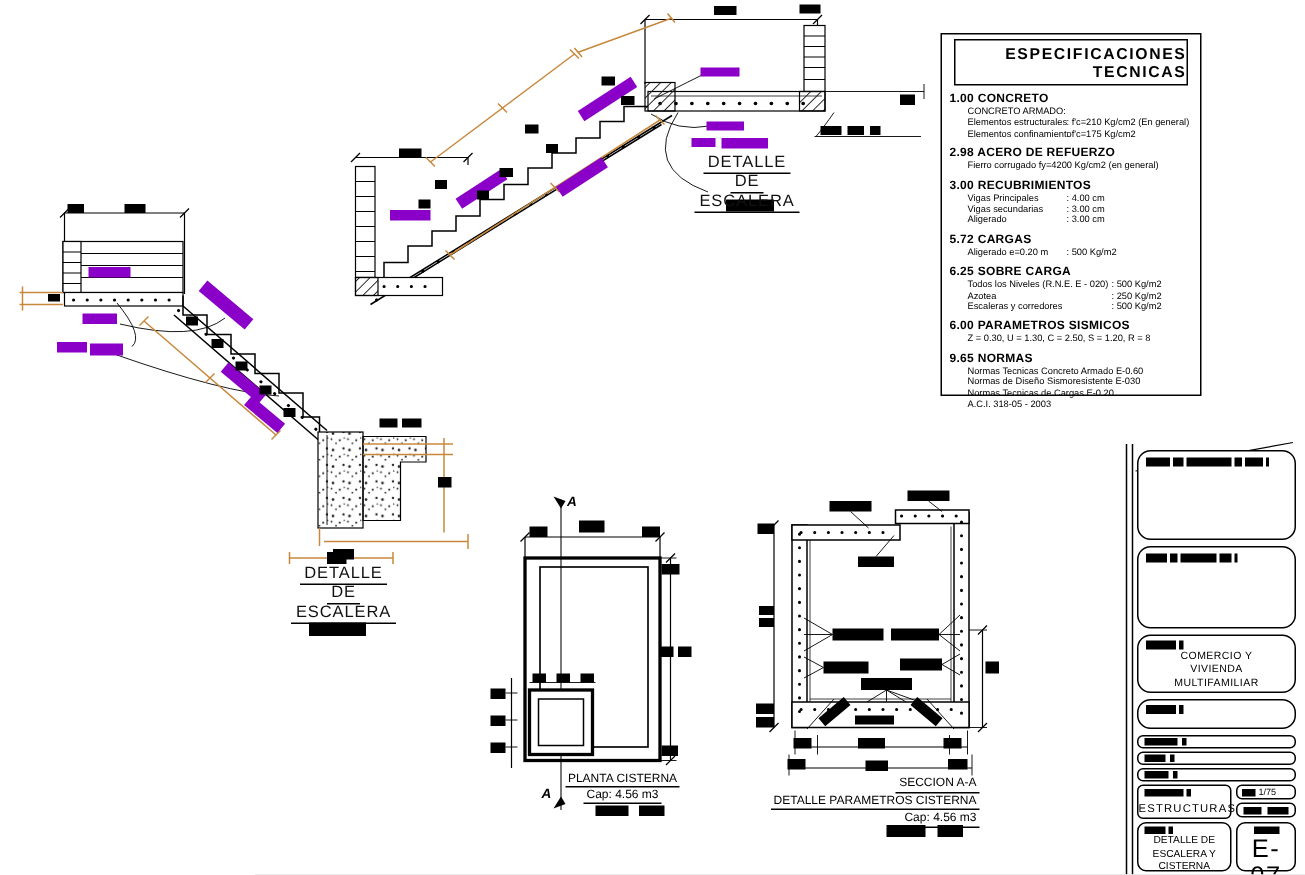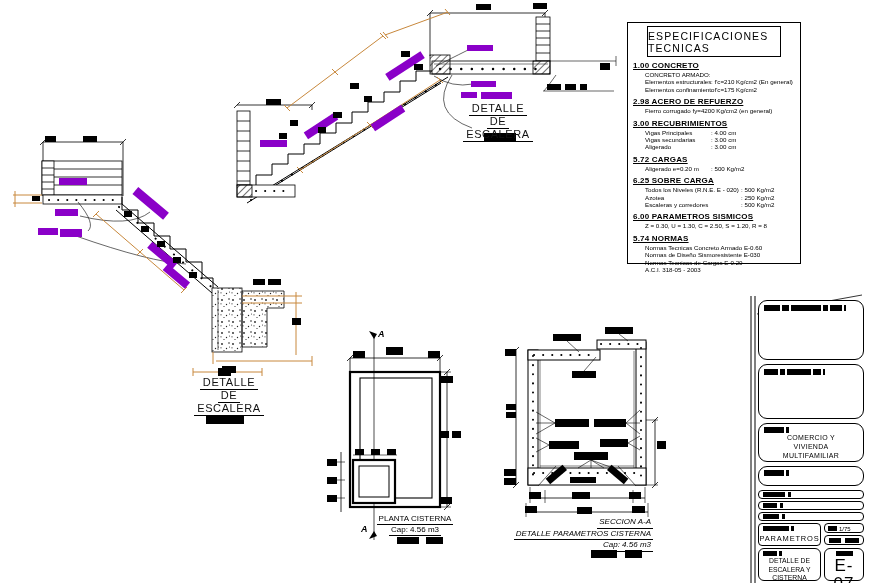--- a/index.html
+++ b/index.html
@@ -5,28 +5,28 @@
   html,body{margin:0;padding:0;background:#ddd;}
   #stage{position:relative;width:870px;height:583px;background:#ffffff;overflow:hidden;
          font-family:"Liberation Sans", sans-serif;color:#000;}
   #linework{position:absolute;left:0;top:0;}
   
   .stair-label{position:absolute;width:90px;text-align:center;font-size:11px;letter-spacing:.6px;color:#111;}
   .stair-label .u{display:table;margin:0 auto;border-bottom:1.2px solid #000;padding:0 3px 1px;line-height:11px;}
   
   .plan-label{position:absolute;width:110px;text-align:left;font-size:8px;}
   .plan-label .u{display:table;margin:0 auto;border-bottom:1px solid #000;padding:0 2px 1px;line-height:9px;}
-  .sec-label{position:absolute;width:148px;text-align:center;font-size:8px;font-style:italic;}
+  .sec-label{position:absolute;width:148px;text-align:center;font-size:8px;}
   .sec-label .u{display:table;margin-left:auto;border-bottom:1px solid #000;padding:0 2px 1px;line-height:9.5px;}
   .a-marker{position:absolute;font-size:9px;font-weight:bold;font-style:italic;}
   
   .specs{position:absolute;left:627px;top:22px;width:172px;height:240px;border:1.2px solid #000;background:#fff;}
-  .specs-titlebox{margin:3px 19px 2px;border:1.3px solid #000;text-align:left;font-size:10.5px;
-                  font-weight:normal;letter-spacing:1.1px;padding:3px 0 2px;}
-  .spec-h{font-size:8px;font-weight:bold;margin:4px 0 1px 5px;letter-spacing:.2px;text-decoration:underline;}
+  .specs-titlebox{margin:3px 8px 2px;border:1.3px solid #000;text-align:right;font-size:10.5px;
+                  font-weight:bold;letter-spacing:1.1px;padding:3px 0 2px;}
+  .spec-h{font-size:8px;font-weight:bold;margin:4px 0 1px 5px;letter-spacing:.2px;}
   .spec-sub{font-size:6.2px;line-height:7.4px;margin-left:17px;}
   .spec-row{font-size:6.2px;line-height:7.4px;margin-left:17px;display:flex;white-space:nowrap;}
   .spec-row .sl{width:66px;flex-shrink:0;}
   .spec-row.wide .sl{width:96px;}
   .spec-line{font-size:6.2px;line-height:7.4px;margin-left:17px;}
   
   .tb-box{position:absolute;border:1.2px solid #000;border-radius:9px;background:#fff;box-sizing:border-box;}
   .tb-box.sm{border-radius:4px;}
   .bar{position:absolute;background:#000;height:6px;}
   .tb-proj{text-align:center;font-size:7px;line-height:9px;margin-top:9px;letter-spacing:.3px;}
@@ -415,21 +415,21 @@
     <span class="sv">: 250 Kg/m2</span>
   </div>
   <div class="spec-row wide">
     <span class="sl">Escaleras y corredores</span>
     <span class="sv">: 500 Kg/m2</span>
   </div>
 
   <div class="spec-h">6.00 PARAMETROS SISMICOS</div>
   <div class="spec-sub">Z = 0.30,    U = 1.30,  C = 2.50,    S = 1.20,   R = 8</div>
 
-  <div class="spec-h">5.74 NORMAS</div>
+  <div class="spec-h">9.65 NORMAS</div>
   <div class="spec-line">Normas Tecnicas Concreto Armado E-0.60</div>
   <div class="spec-line">Normas de Diseño Sismoresistente E-030</div>
   <div class="spec-line">Normas Tecnicas de Cargas E-0.20</div>
   <div class="spec-line">A.C.I. 318-05 - 2003</div>
 </div>
 
 <div class="tb-box" style="left:758px;top:300px;width:106px;height:60px;">
   <div class="bar" style="left:5px;top:4px;width:16px;"></div>
   <div class="bar" style="left:23px;top:4px;width:7px;"></div>
   <div class="bar" style="left:32px;top:4px;width:30px;"></div>
@@ -465,21 +465,21 @@
   <div class="bar" style="left:4px;top:1px;width:14px;height:5px;"></div>
   <div class="bar" style="left:21px;top:1px;width:3px;height:5px;"></div>
 </div>
 <div class="tb-box sm" style="left:758px;top:512px;width:106px;height:9px;">
   <div class="bar" style="left:4px;top:1px;width:16px;height:5px;"></div>
   <div class="bar" style="left:23px;top:1px;width:3px;height:5px;"></div>
 </div>
 <div class="tb-box sm" style="left:758px;top:523px;width:63px;height:23px;">
   <div class="bar" style="left:4px;top:2px;width:26px;height:5px;"></div>
   <div class="bar" style="left:32px;top:2px;width:3px;height:5px;"></div>
-  <div class="tb-disc">PARAMETROS</div>
+  <div class="tb-disc">ESTRUCTURAS</div>
 </div>
 <div class="tb-box sm" style="left:824px;top:523px;width:40px;height:10px;">
   <div class="bar" style="left:3px;top:2px;width:9px;height:5px;"></div>
   <div class="tb-scale">1/75</div>
 </div>
 <div class="tb-box sm" style="left:824px;top:535px;width:40px;height:10px;">
   <div class="bar" style="left:4px;top:2px;width:12px;height:5px;"></div>
   <div class="bar" style="left:20px;top:2px;width:14px;height:5px;"></div>
 </div>
 <div class="tb-box" style="left:758px;top:548px;width:63px;height:33px;border-radius:6px;">

